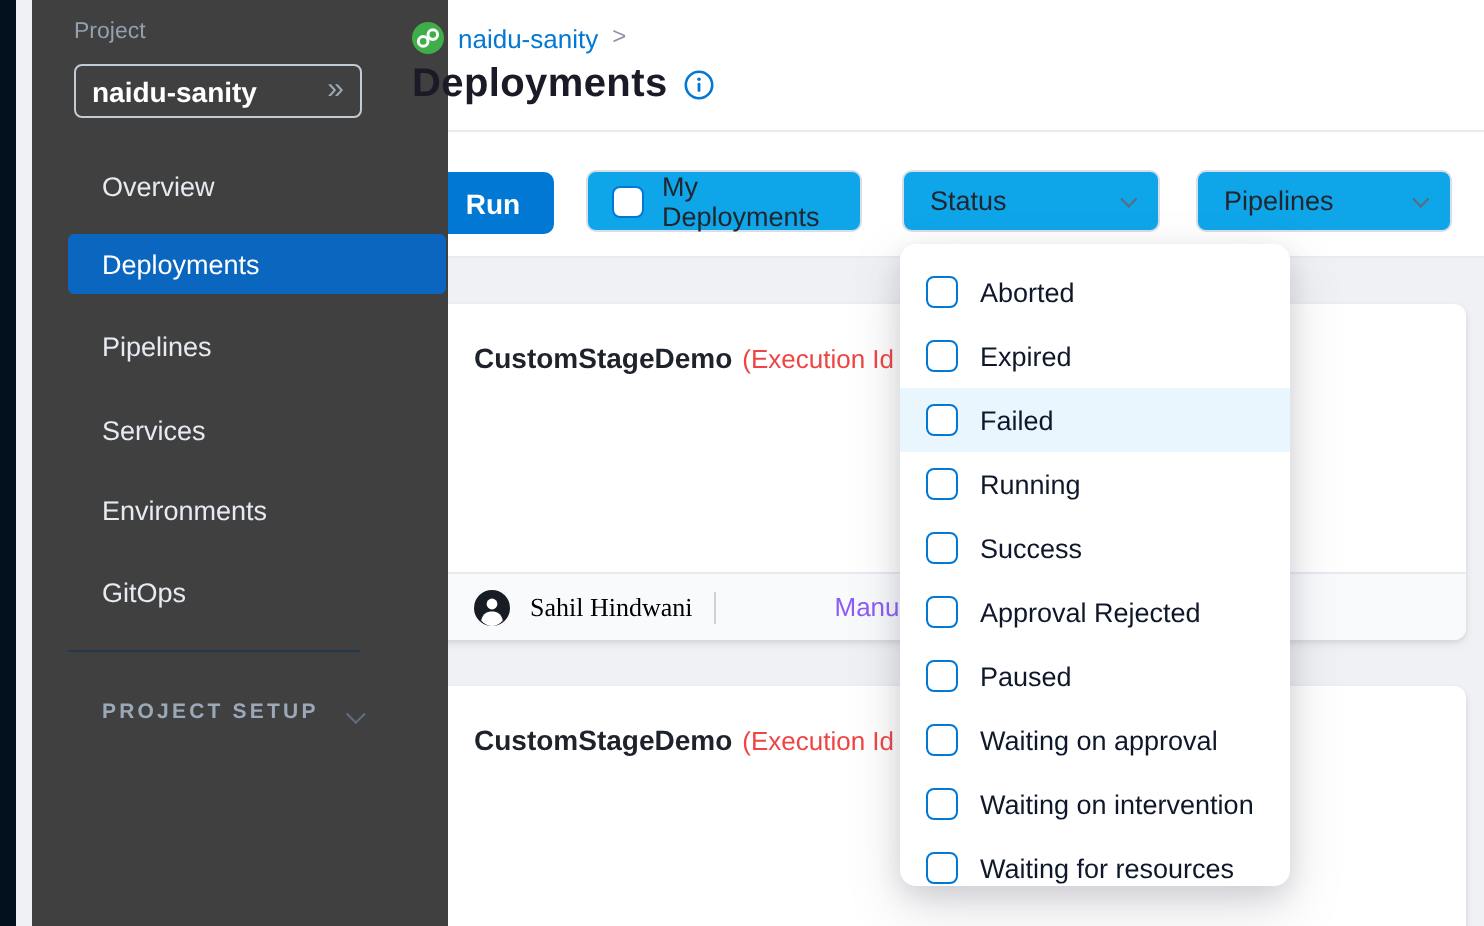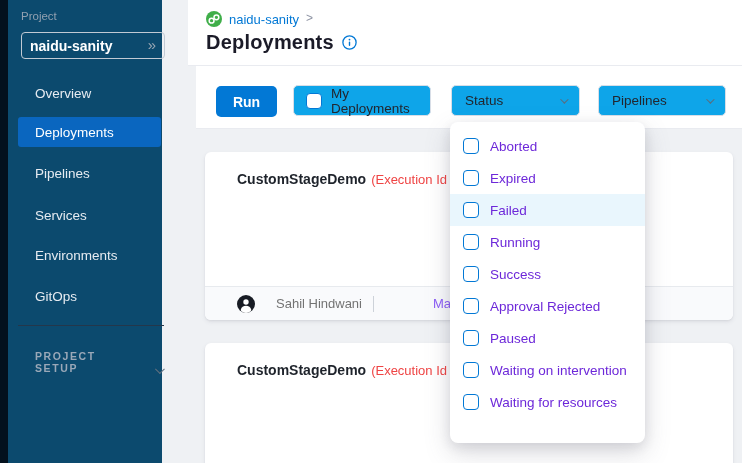--- a/index.html
+++ b/index.html
@@ -1,21 +1,21 @@
 <!DOCTYPE html>
 <html><head>
 <meta charset="utf-8">
 <style>
   * { margin:0; padding:0; box-sizing:border-box; }
   html,body { width:742px; height:463px; overflow:hidden; }
   body { font-family:"Liberation Sans","DejaVu Sans",sans-serif; background:#eff1f4; position:relative; }
 
   
   .edge-strip { position:absolute; left:0; top:0; width:8px; height:463px; background:#03101d; z-index:6; }
-  .sidebar { position:absolute; left:0; top:0; width:162px; height:463px; background:#0c4a6e; z-index:5; }
+  .sidebar { position:absolute; left:16px; top:0; width:208px; height:463px; background:#404040; z-index:5; }
   .project-label { position:absolute; left:21px; top:10px; font-size:11.5px; color:#92a0b0; }
   .project-switch { position:absolute; left:21px; top:32px; width:144px; height:27px;
     border:1px solid #c2cad4; border-radius:4px; display:flex; align-items:center; background:transparent; }
   .project-switch input { flex:1; min-width:0; background:transparent; border:none; outline:none;
     color:#ffffff; font-size:14px; font-weight:700; padding:0 0 0 8px; font-family:inherit; }
   .project-switch .dbl-chev { color:#9aa7b4; font-size:15px; padding:0 8px 2px 2px; cursor:pointer; }
   .nav-item { position:absolute; left:18px; right:1px; height:30px; display:flex; align-items:center;
     padding-left:17px; color:#e6ebf1; font-size:13.5px; border-radius:3px; cursor:pointer; }
   .nav-item.selected { background:#0a66bf; color:#ffffff; }
   .side-divider { position:absolute; left:18px; top:325px; width:146px; height:1px; background:#24374b; }
@@ -58,30 +58,30 @@
   .content { position:absolute; left:188px; top:130px; width:554px; height:333px; background:#eff1f4; }
   .card { position:absolute; left:17px; width:528px; background:#ffffff; border-radius:6px;
     box-shadow:0 1px 2px rgba(40,41,61,.06), 0 2px 4px rgba(96,97,112,.12); }
   .card1 { top:22px; height:168px; }
   .card2 { top:213px; height:160px; }
   .card-title { display:flex; align-items:baseline; gap:5px; padding:19px 0 0 32px; white-space:nowrap; overflow:hidden; }
   .card-title .t-main { font-size:14px; font-weight:700; color:#1e232b; }
   .card-title .t-sub { font-size:13px; color:#ef4444; }
   .card-footer { position:absolute; left:0; right:0; bottom:0; height:34px; background:#f9fafc;
     border-top:1px solid #e7eaee; border-radius:0 0 6px 6px; display:flex; align-items:center; padding-left:32px; }
-  .card-footer .who { font-size:13px; color:#737373; margin-left:21px; }
+  .card-footer .who { font-size:13px; color:#000000; margin-left:10px;font-family:Liberation Serif, serif; }
   .vsep { width:1px; height:16px; background:#cdd2d9; margin:0 11px; }
   .card-footer .how { font-size:13px; color:#8b5cf6;margin-left:48px; }
 
   
   .dropdown { position:absolute; left:450px; top:122px; width:195px; height:321px; background:#ffffff;
     border-radius:8px; box-shadow:0 4px 12px rgba(40,41,61,.10), 0 10px 26px rgba(96,97,112,.22);
     z-index:10; padding:8px 0; }
   .dd-item { height:32px; display:flex; align-items:center; gap:11px; padding-left:13px;
-    font-size:13.5px; color:#6d28d9; cursor:pointer; }
+    font-size:13.5px; color:#0f172a; cursor:pointer; }
   .dd-item.highlight { background:#e9f6fd; }
 
   .icon-16 { width:16px; height:16px; display:inline-block; }
   .icon-15 { width:15px; height:15px; display:inline-block; }
   .icon-18 { width:18px; height:18px; display:inline-block; }
 </style>
 </head>
 <body>
 
 <div class="edge-strip"></div>
@@ -208,19 +208,23 @@
   <div class="dd-item">
     <span class="cbox"></span>
     <span>Approval Rejected</span>
   </div>
   <div class="dd-item">
     <span class="cbox"></span>
     <span>Paused</span>
   </div>
   <div class="dd-item">
     <span class="cbox"></span>
+    <span>Waiting on approval</span>
+  </div>
+  <div class="dd-item">
+    <span class="cbox"></span>
     <span>Waiting on intervention</span>
   </div>
   <div class="dd-item">
     <span class="cbox"></span>
     <span>Waiting for resources</span>
   </div>
 </div>
 
 </body></html>

